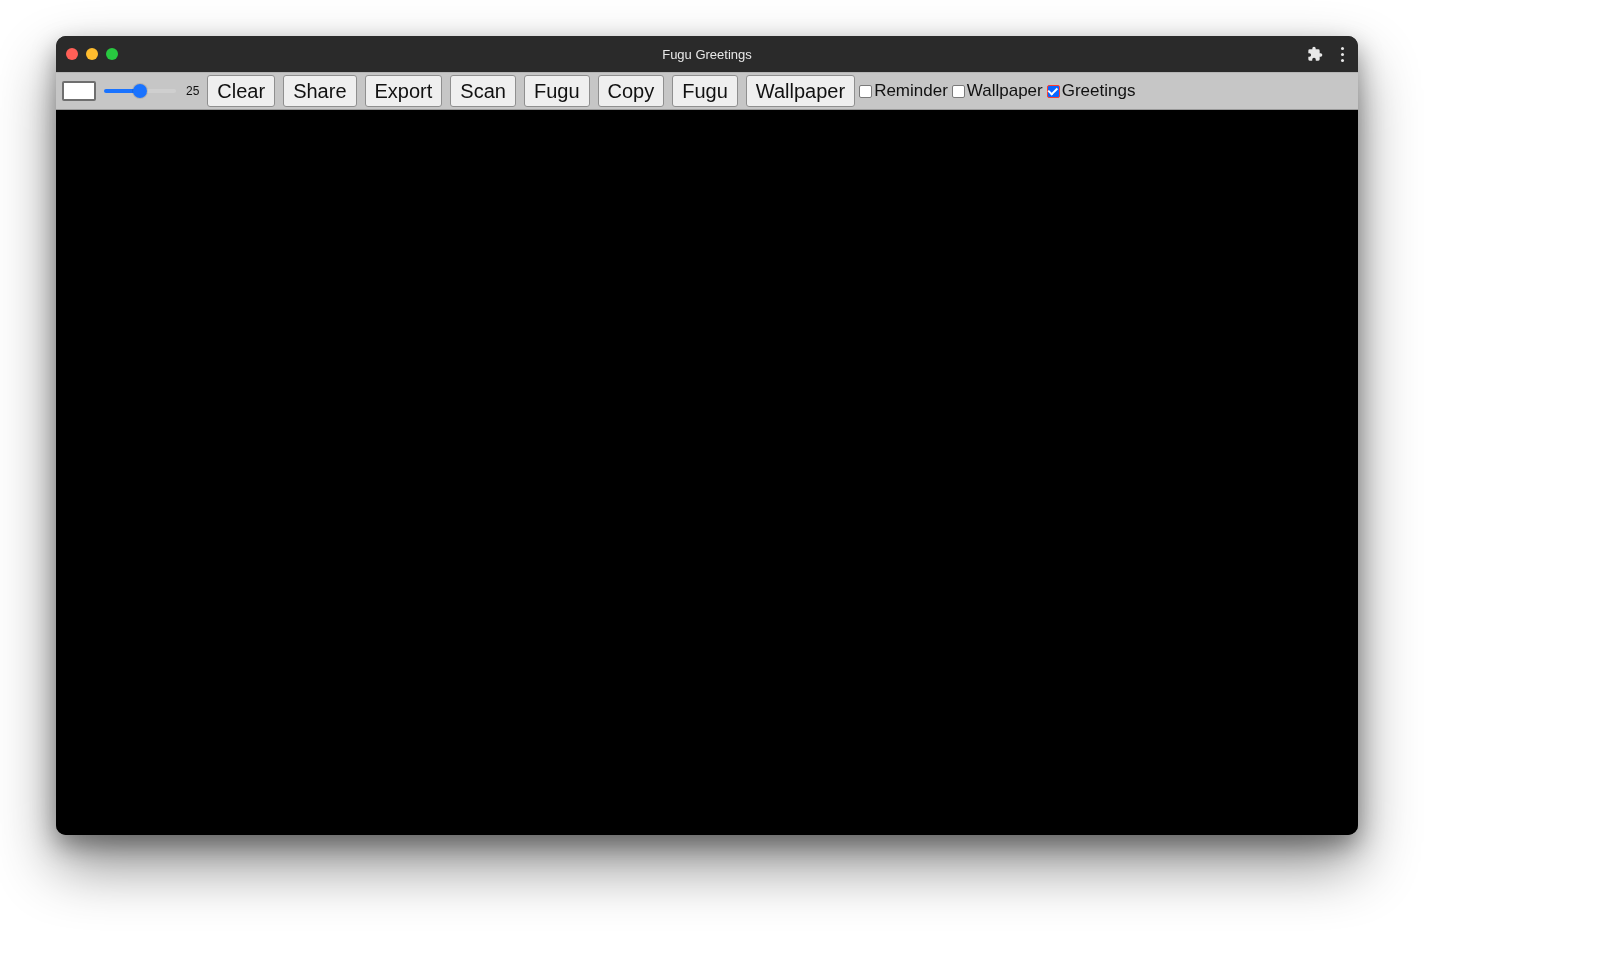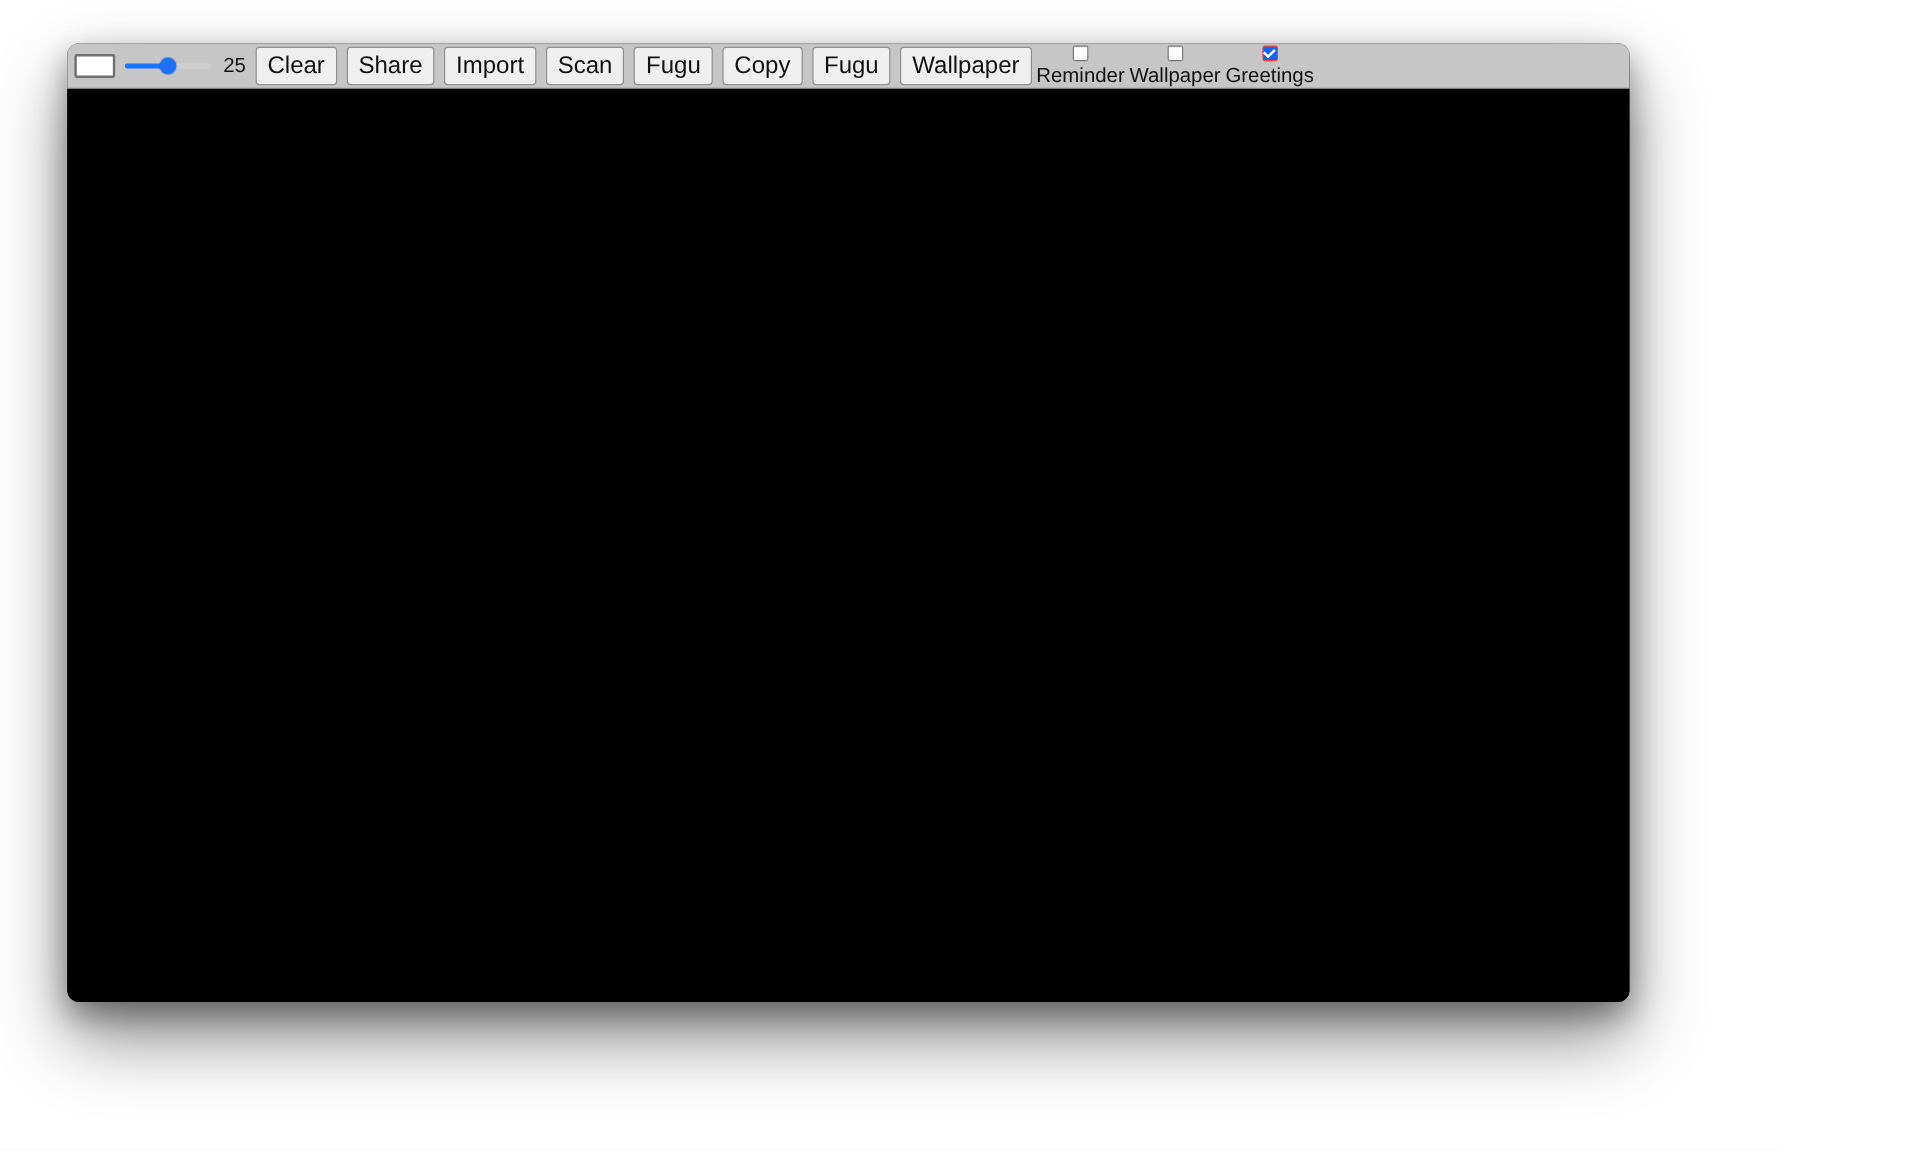--- a/index.html
+++ b/index.html
@@ -109,42 +109,41 @@
     position: absolute;
     top: 50%;
     left: 50%;
     width: 14px; height: 14px;
     background: #1a73ff;
     border-radius: 50%;
     transform: translate(-50%, -50%);
     box-shadow: 0 0 0 1px rgba(0,0,0,0.1);
   }
   .range-value {
-    font-size: 17px;
+    font-size: 12px;
     color: #111;
     margin-left: 2px;
   }
   .btn {
     background: #efefef;
     border: 1px solid #8f8f8f;
     border-radius: 3px;
     padding: 3px 9px;
     font-size: 20px;
     color: #111;
     line-height: 1.2;
     cursor: pointer;
   }
   .chk-wrap {
     display: flex;
     align-items: center;
     gap: 2px;
     font-size: 17px;
     color: #111;
     margin-left: -4px;
-    flex-direction: column;
   }
   .chk {
     width: 13px; height: 13px;
     border: 1px solid #7a7a7a;
     background: #fff;
     border-radius: 2px;
     display: inline-flex;
     align-items: center;
     justify-content: center;
   }
@@ -164,34 +163,56 @@
     flex: 1 1 auto;
     background: #000000;
   }
 </style>
 </head>
 <body>
 
 <div class="stage">
   <div class="window">
 
+    <div class="titlebar">
+      <div class="traffic">
+        <div class="tl-dot tl-close"></div>
+        <div class="tl-dot tl-min"></div>
+        <div class="tl-dot tl-max"></div>
+      </div>
+
+      <div class="title">Fugu Greetings</div>
+
+      <div class="title-right">
+        <div class="ext-icon">
+          <svg width="16" height="16" viewBox="0 0 24 24" fill="#e8e8e8">
+            <path d="M20.5 11H19V7a2 2 0 0 0-2-2h-4V3.5a2.5 2.5 0 0 0-5 0V5H4a2 2 0 0 0-2 2v3.8h1.5a2.7 2.7 0 0 1 0 5.4H2V20a2 2 0 0 0 2 2h3.8v-1.5a2.7 2.7 0 0 1 5.4 0V22H17a2 2 0 0 0 2-2v-4h1.5a2.5 2.5 0 0 0 0-5z"></path>
+          </svg>
+        </div>
+        <div class="kebab">
+          <span></span>
+            <span></span>
+            <span></span>
+        </div>
+      </div>
+    </div>
 
     <div class="toolbar">
 
       <div class="swatch"></div>
 
       <div class="range-wrap">
         <div class="range-track"></div>
         <div class="range-thumb"></div>
       </div>
       <span class="range-value">25</span>
 
       <button class="btn">Clear</button>
       <button class="btn">Share</button>
-      <button class="btn">Import</button>
+      <button class="btn">Export</button>
       <button class="btn">Scan</button>
       <button class="btn">Fugu</button>
       <button class="btn">Copy</button>
       <button class="btn">Fugu</button>
       <button class="btn">Wallpaper</button>
 
       <label class="chk-wrap">
         <span class="chk"></span>
         <span>Reminder</span>
       </label>

